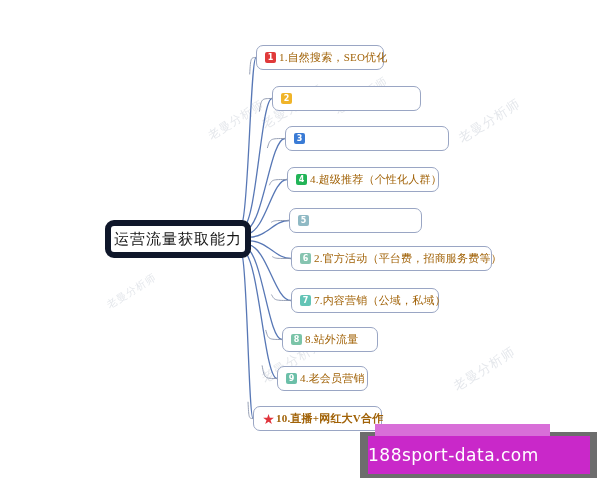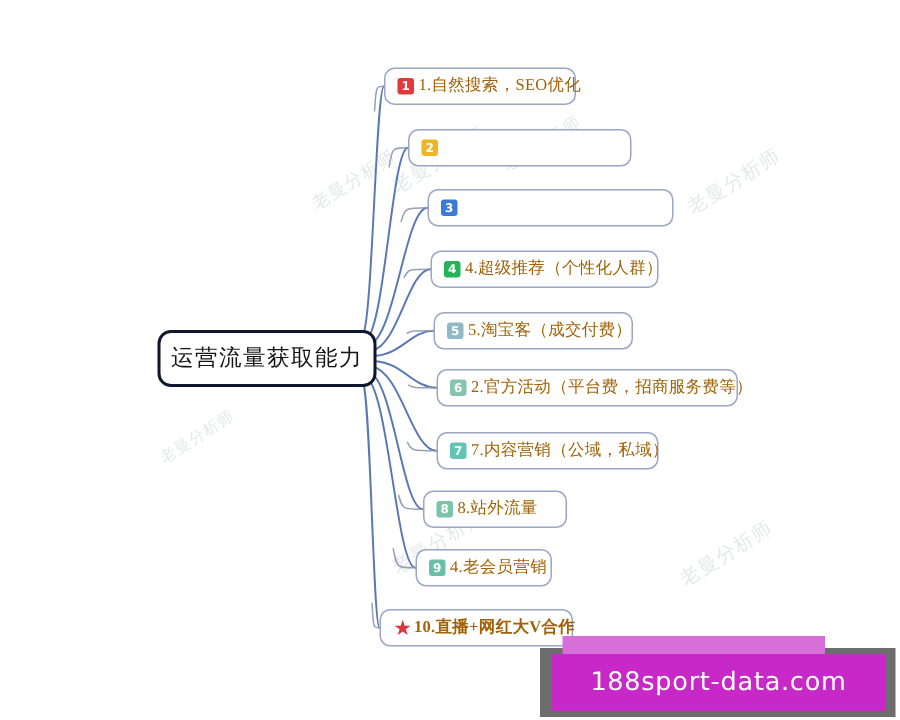--- a/index.html
+++ b/index.html
@@ -58,21 +58,21 @@
     white-space: nowrap;
   }
   .node .label {
     font-size: 11px;
     color: #a16207;
     line-height: 1;
     letter-spacing: .2px;
   }
 
   .root {
-    border: 2px solid #0f172a;
+    border: 6px solid #0f172a;
     border-radius: 9px;
     height: 38px;
     padding: 0 14px;
   }
   .root .label {
     font-size: 15px;
     color: #141414;
     letter-spacing: 1px;
   }
 
@@ -109,21 +109,20 @@
   }
   #banner .bar-top {
     position: absolute;
     background: #d86fd8;
   }
   #banner .bar-main {
     position: absolute;
     background: #c928c9;
     display: flex;
     align-items: center;
-    justify-content: center;
   }
   #banner .bar-main span {
     color: #ffffff;
     font-family: "DejaVu Sans", sans-serif;
     font-size: 17px;
     letter-spacing: .5px;
   }
   #banner .bar-edge {
     position: absolute;
     background: #6d6d6d;
@@ -180,21 +179,20 @@
       </div>
       <div class="node" style="left: 285px; top: 126px; width: 164px; height: 25px;">
         <span class="badge" style="background: rgb(58, 123, 213);">3</span>
       </div>
       <div class="node" style="left: 287px; top: 167px; width: 152px; height: 25px;">
         <span class="badge" style="background: rgb(34, 180, 87);">4</span>
         <span class="label">4.超级推荐（个性化人群）</span>
       </div>
       <div class="node" style="left: 289px; top: 208px; width: 133px; height: 25px;">
         <span class="badge" style="background: rgb(143, 185, 196);">5</span>
-        <span class="label">5.淘宝客（成交付费）</span>
       </div>
       <div class="node" style="left: 291px; top: 246px; width: 201px; height: 25px;">
         <span class="badge" style="background: rgb(134, 196, 176);">6</span>
         <span class="label">2.官方活动（平台费，招商服务费等）</span>
       </div>
       <div class="node" style="left: 291px; top: 288px; width: 148px; height: 25px;">
         <span class="badge" style="background: rgb(99, 196, 182);">7</span>
         <span class="label">7.内容营销（公域，私域）</span>
       </div>
       <div class="node" style="left: 282px; top: 327px; width: 96px; height: 25px;">

